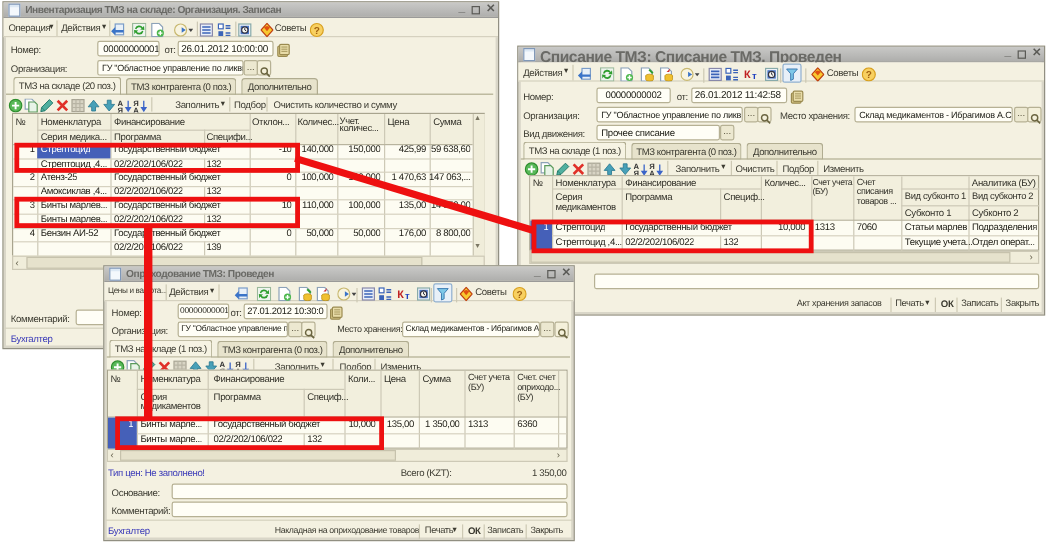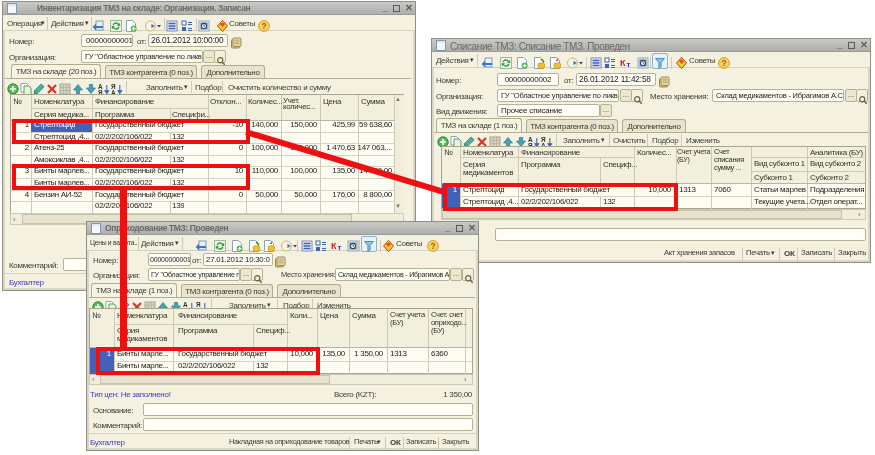--- a/index.html
+++ b/index.html
@@ -11,21 +11,21 @@
 .mag{background:#f4f0da;border:1px solid #b6b194;border-radius:2px;padding:1px 0 0 1px;}
 .tabA{height:15px;background:#f6f3e3;border:1px solid #b0ac90;border-bottom:none;border-radius:3px 3px 0 0;font-size:8px;line-height:14px;text-align:center;color:#3c3b31;white-space:nowrap;overflow:hidden;letter-spacing:-0.35px}
 .tabI{height:14px;background:#e7e3cc;border:1px solid #b0ac90;border-bottom:none;border-radius:3px 3px 0 0;font-size:8px;line-height:13px;text-align:center;color:#3c3b31;white-space:nowrap;overflow:hidden;letter-spacing:-0.35px}
 .cell{white-space:nowrap;overflow:hidden;letter-spacing:-0.3px;font-size:8px;color:#1e1d15;line-height:9px}
 .red{border:4px solid #ee1010;z-index:40}
 </style></head><body>
 
 <div class="a win" style="left:2px;top:1px;width:414px;height:290px;z-index:1"></div>
 <div class="a" style="left:3px;top:2px;width:412px;height:13px;z-index:2;background:linear-gradient(#c9c9c7,#aeaeac);border-bottom:1px solid #9a9a98;"></div>
 <div class="a" style="left:7px;top:3px;width:12px;height:12px;z-index:2;width:10px;height:11px;background:#f4f8fc;border:1px solid #8098b8;box-shadow:inset 0 2px 0 #dce8f4;"></div>
-<div class="a t" style="left:21px;top:4px;font-size:8.5px;color:#6a6a66;z-index:2;font-weight:bold;letter-spacing:-0.4px;margin-left:16px;">Инвентаризация ТМЗ на складе: Организация. Записан</div>
+<div class="a t" style="left:21px;top:4px;font-size:8.5px;color:#6a6a66;z-index:2;font-weight:bold;letter-spacing:-0.4px;">Инвентаризация ТМЗ на складе: Организация. Записан</div>
 <div class="a t" style="left:382px;top:1px;font-size:10px;color:#5a5a56;z-index:2;font-weight:bold;">_</div>
 <div class="a" style="left:393px;top:5px;width:7px;height:7px;z-index:2;border:1.5px solid #5a5a56;"></div>
 <div class="a t" style="left:405px;top:3px;font-size:9.5px;color:#5a5a56;z-index:2;font-weight:bold;">✕</div>
 <div class="a" style="left:3px;top:15px;width:412px;height:16px;z-index:2;background:#f4f1e1;border-bottom:1px solid #d5d1bf;"></div>
 <div class="a t" style="left:7px;top:19px;font-size:8px;color:#3c3b31;z-index:2;">Операция</div>
 <div class="a t" style="left:41px;top:19px;font-size:7px;color:#3c3b31;z-index:2;">▾</div>
 <div class="a" style="left:47px;top:17px;width:1px;height:13px;z-index:2;background:#cdc9b4;"></div>
 <div class="a t" style="left:51px;top:19px;font-size:8px;color:#3c3b31;z-index:2;">Действия</div>
 <div class="a t" style="left:85px;top:19px;font-size:7px;color:#3c3b31;z-index:2;">▾</div>
 <div class="a" style="left:91px;top:17px;width:1px;height:13px;z-index:2;background:#cdc9b4;"></div>
@@ -223,21 +223,21 @@
 <div class="a" style="left:10px;top:213px;width:394px;height:12px;z-index:2;background:#f0edda;border:1px solid #cdc9b6;"></div>
 <div class="a t" style="left:13px;top:215px;font-size:8px;color:#6a6652;z-index:2;">‹</div>
 <div class="a" style="left:22px;top:214px;width:330px;height:10px;z-index:2;background:#e6e2cc;border:1px solid #c6c2ac;"></div>
 <div class="a t" style="left:9px;top:261px;font-size:8px;color:#3c3b31;z-index:2;">Комментарий:</div>
 <div class="a fld" style="left:63px;top:258px;width:347px;height:13px;font-size:8px;line-height:11px;padding:0 3px;z-index:2;"></div>
 <div class="a" style="left:4px;top:273px;width:410px;height:1px;z-index:2;background:#d5d1bf;"></div>
 <div class="a t" style="left:9px;top:278px;font-size:8px;color:#3a3ab8;z-index:2;">Бухгалтер</div>
 <div class="a win" style="left:431px;top:38px;width:440px;height:225px;z-index:5"></div>
 <div class="a" style="left:432px;top:39px;width:438px;height:13px;z-index:6;background:linear-gradient(#c9c9c7,#aeaeac);border-bottom:1px solid #9a9a98;"></div>
 <div class="a" style="left:436px;top:40px;width:12px;height:12px;z-index:6;width:10px;height:11px;background:#f4f8fc;border:1px solid #8098b8;box-shadow:inset 0 2px 0 #dce8f4;"></div>
-<div class="a t" style="left:450px;top:41px;font-size:10px;color:#6a6a66;z-index:6;font-weight:normal;letter-spacing:-0.4px;">Списание ТМЗ: Списание ТМЗ. Проведен</div>
+<div class="a t" style="left:450px;top:41px;font-size:13px;color:#6a6a66;z-index:6;font-weight:bold;letter-spacing:-0.4px;">Списание ТМЗ: Списание ТМЗ. Проведен</div>
 <div class="a t" style="left:837px;top:38px;font-size:10px;color:#5a5a56;z-index:6;font-weight:bold;">_</div>
 <div class="a" style="left:848px;top:42px;width:7px;height:7px;z-index:6;border:1.5px solid #5a5a56;"></div>
 <div class="a t" style="left:860px;top:40px;font-size:9.5px;color:#5a5a56;z-index:6;font-weight:bold;">✕</div>
 <div class="a" style="left:432px;top:52px;width:438px;height:16px;z-index:6;background:#f4f1e1;border-bottom:1px solid #d5d1bf;"></div>
 <div class="a t" style="left:436px;top:56px;font-size:8px;color:#3c3b31;z-index:6;">Действия</div>
 <div class="a t" style="left:470px;top:56px;font-size:7px;color:#3c3b31;z-index:6;">▾</div>
 <div class="a" style="left:477px;top:54px;width:1px;height:13px;z-index:6;background:#cdc9b4;"></div>
 <div class="a" style="left:481px;top:55px;width:12px;height:12px;z-index:6;"><svg width="12" height="12" viewBox="0 0 12 12">
       <rect x="4" y="1" width="7" height="9" fill="#e8f0f8" stroke="#7a9cc8" stroke-width="1"></rect>
       <path d="M11 6 L4 6 L4 3.6 L0.6 7 L4 10.4 L4 8 L11 8 Z" fill="#3b74c8"></path>
@@ -396,21 +396,21 @@
 <div class="a" style="left:442px;top:183px;width:423px;height:1px;z-index:6;background:#b8b49e;"></div>
 <div class="a" style="left:442px;top:196px;width:423px;height:1px;z-index:6;background:#d6d2c0;"></div>
 <div class="a t" style="left:444px;top:148px;font-size:8px;color:#33322a;z-index:6;">№</div>
 <div class="a t" style="left:463px;top:148px;font-size:8px;color:#33322a;z-index:6;">Номенклатура</div>
 <div class="a t" style="left:521px;top:148px;font-size:8px;color:#33322a;z-index:6;">Финансирование</div>
 <div class="a t" style="left:637px;top:148px;font-size:8px;color:#33322a;z-index:6;">Количес...</div>
 <div class="a t" style="left:677px;top:148px;font-size:7.2px;color:#33322a;z-index:6;">Счет учета</div>
 <div class="a t" style="left:677px;top:156px;font-size:7.2px;color:#33322a;z-index:6;">(БУ)</div>
 <div class="a t" style="left:714px;top:148px;font-size:7.5px;color:#33322a;z-index:6;">Счет</div>
 <div class="a t" style="left:714px;top:156px;font-size:7.5px;color:#33322a;z-index:6;">списания</div>
-<div class="a t" style="left:714px;top:164px;font-size:7.5px;color:#33322a;z-index:6;">сумму ...</div>
+<div class="a t" style="left:714px;top:164px;font-size:7.5px;color:#33322a;z-index:6;">товаров ...</div>
 <div class="a t" style="left:751px;top:148px;font-size:8px;color:#33322a;z-index:6;width:112px;text-align:right;">Аналитика (БУ)</div>
 <div class="a t" style="left:463px;top:160px;font-size:8px;color:#33322a;z-index:6;">Серия</div>
 <div class="a t" style="left:463px;top:168px;font-size:8px;color:#33322a;z-index:6;">медикаментов</div>
 <div class="a t" style="left:521px;top:160px;font-size:8px;color:#33322a;z-index:6;">Программа</div>
 <div class="a t" style="left:603px;top:160px;font-size:8px;color:#33322a;z-index:6;">Специф...</div>
 <div class="a t" style="left:754px;top:160px;font-size:7.8px;color:#33322a;z-index:6;">Вид субконто 1</div>
 <div class="a t" style="left:810px;top:160px;font-size:7.8px;color:#33322a;z-index:6;">Вид субконто 2</div>
 <div class="a t" style="left:754px;top:173px;font-size:8px;color:#33322a;z-index:6;">Субконто 1</div>
 <div class="a t" style="left:810px;top:173px;font-size:8px;color:#33322a;z-index:6;">Субконто 2</div>
 <div class="a" style="left:442px;top:184px;width:18px;height:24px;z-index:6;background:#4560b8;"></div>

